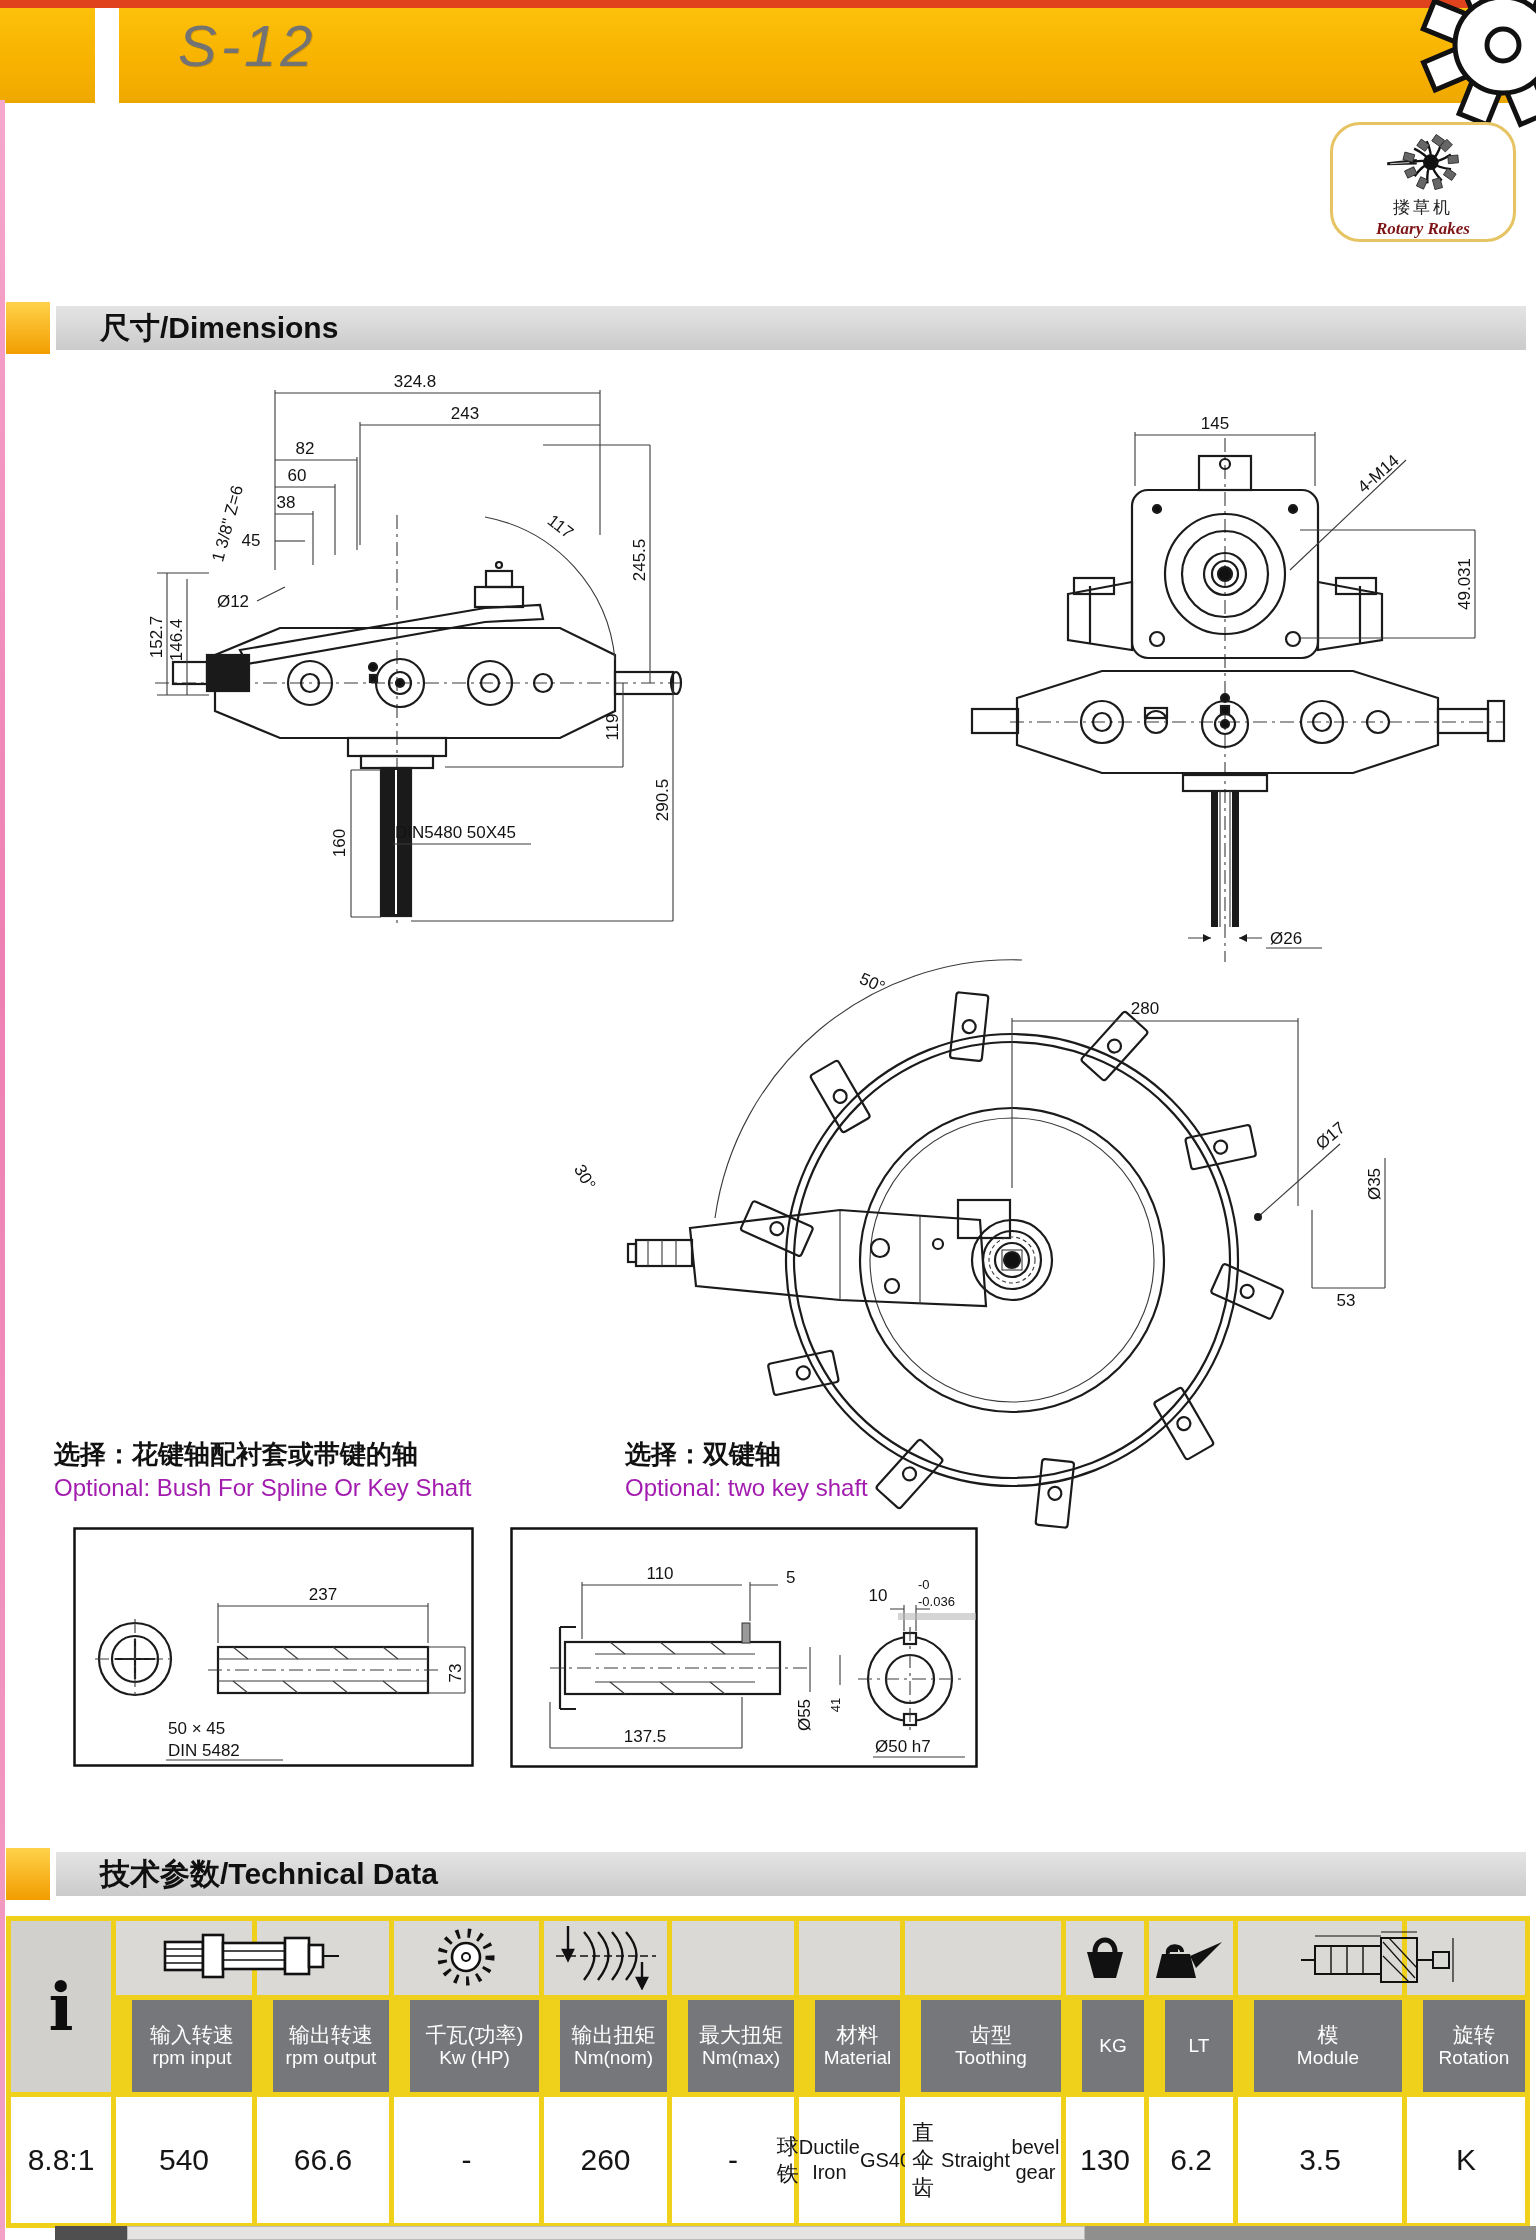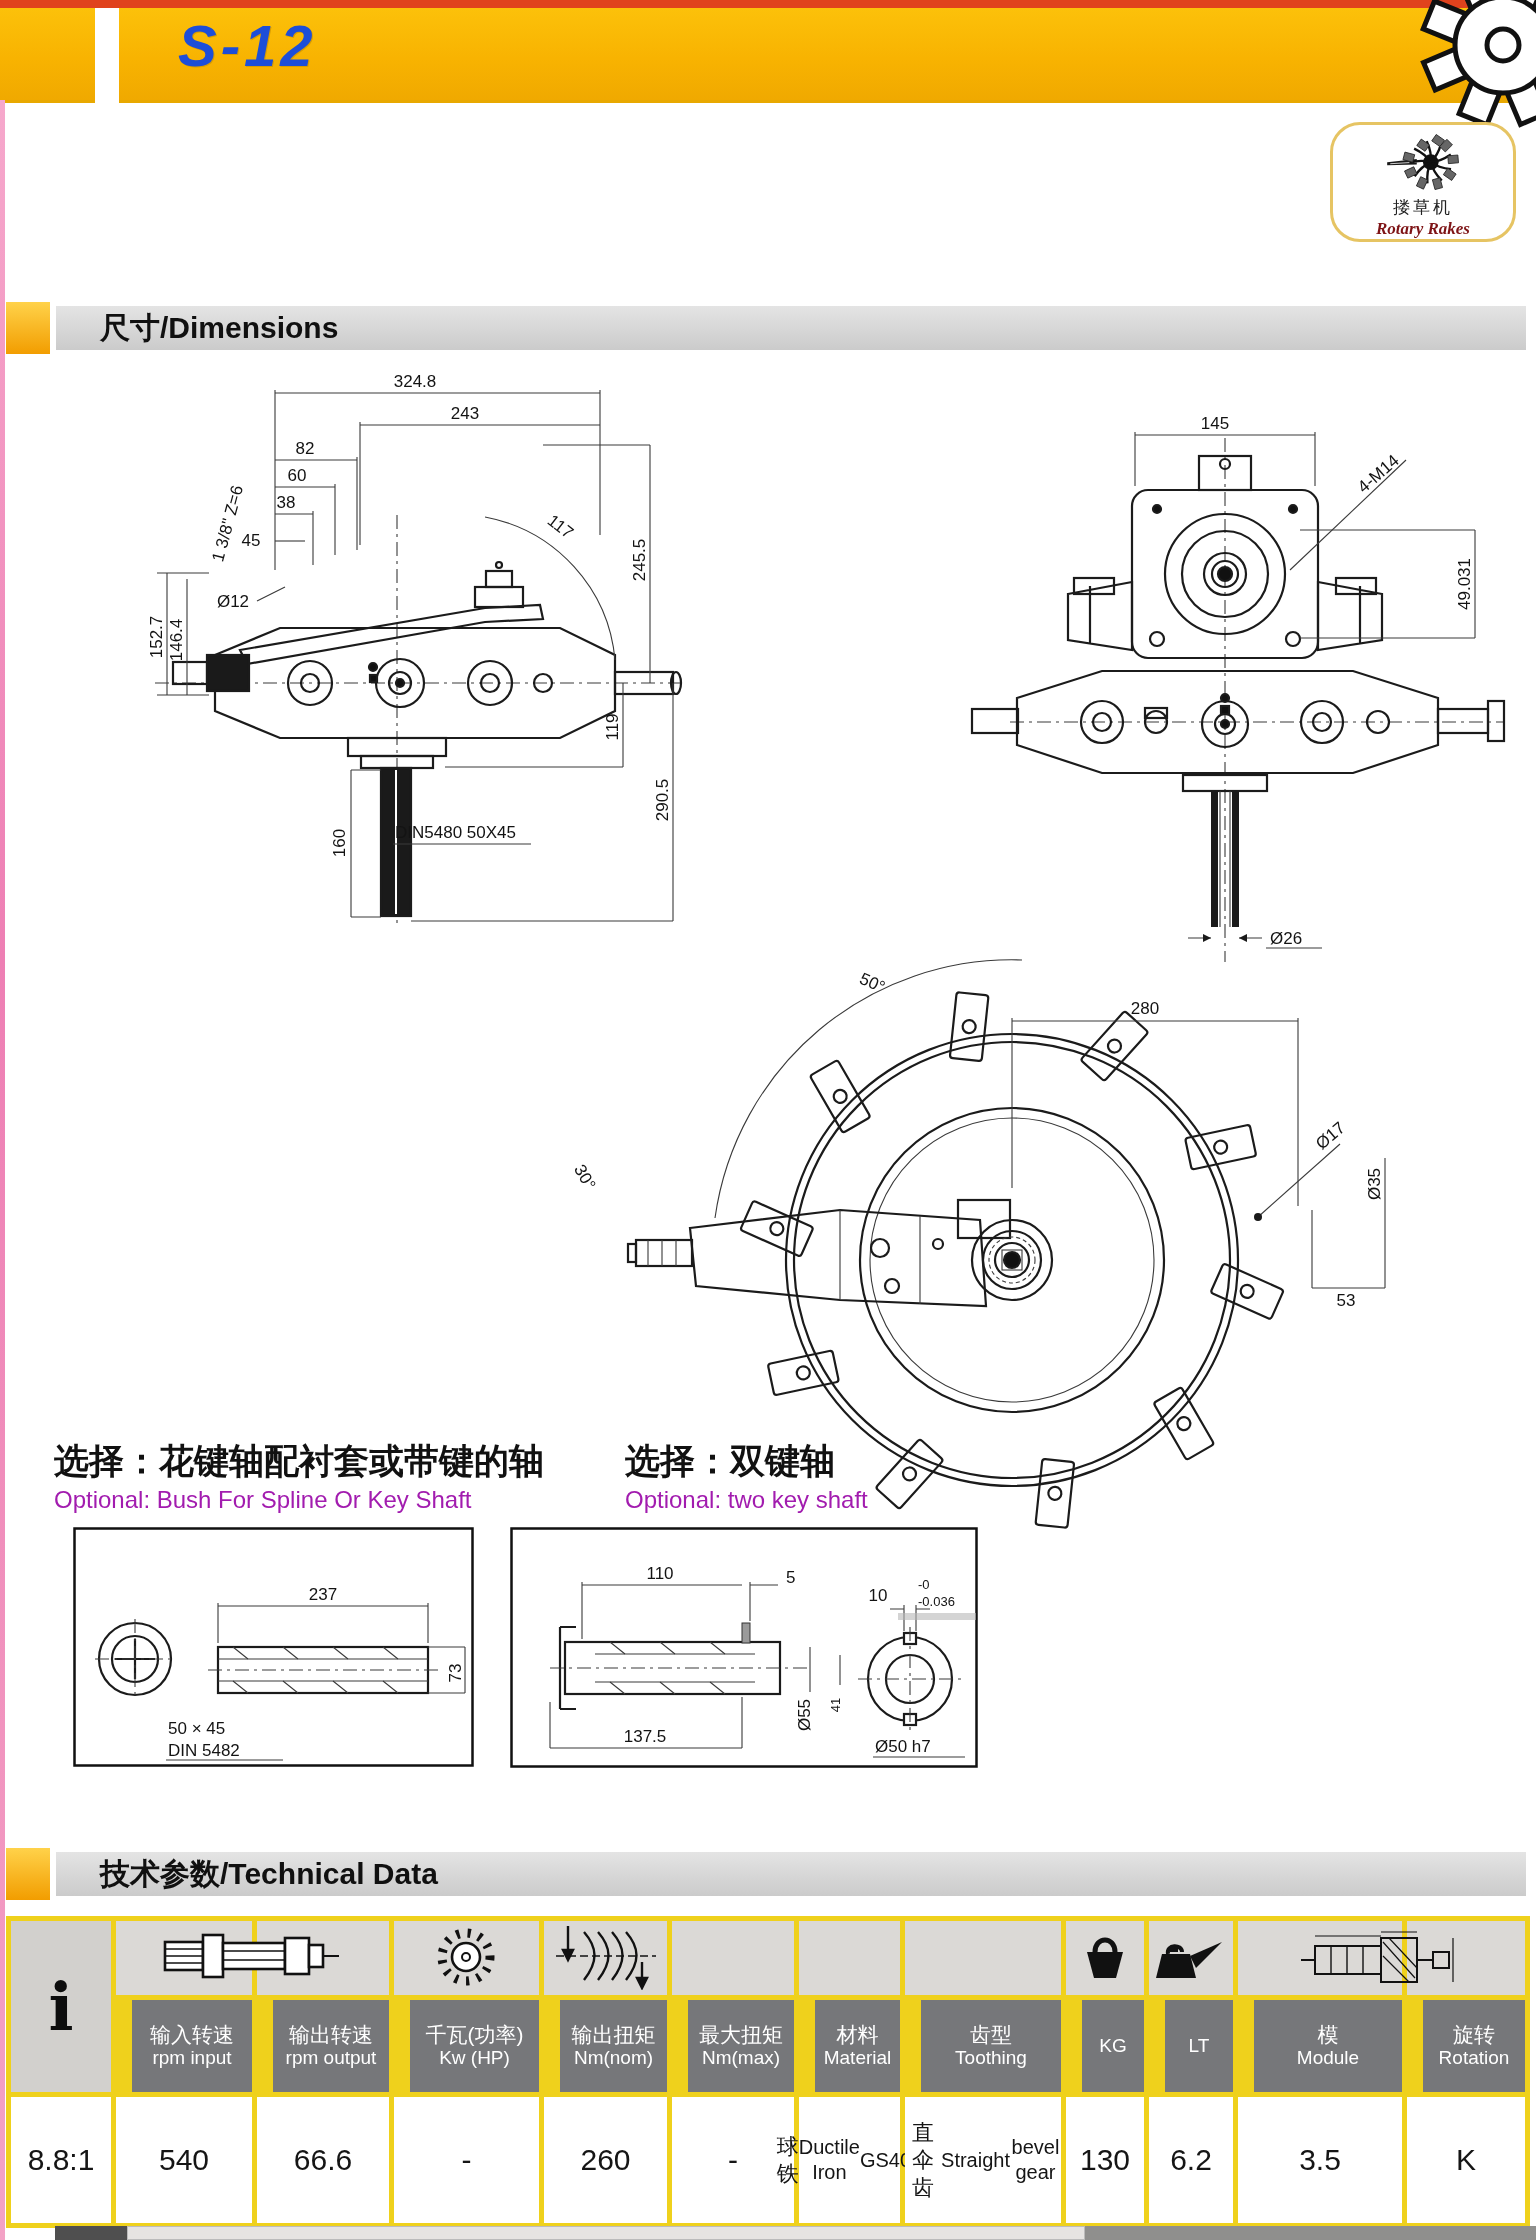--- a/index.html
+++ b/index.html
@@ -4,22 +4,22 @@
 <style>
   html,body{margin:0;padding:0;background:#888;}
   .page{position:relative;width:1536px;height:2240px;background:#fff;overflow:hidden;
         font-family:"Liberation Sans",sans-serif;color:#111;}
   
   .top-red-line{position:absolute;left:0;top:0;width:1536px;height:8px;background:#E0421D;}
   .top-bar{position:absolute;left:0;top:8px;width:1536px;height:92px;
            background:linear-gradient(180deg,#FCC10A 0%,#F8B301 55%,#F0A900 100%);
            border-bottom:3px solid #E8A800;}
   .top-bar .white-gap{position:absolute;left:95px;top:0;width:24px;height:95px;background:#fff;}
-  .model-title{position:absolute;left:178px;top:12px;font-size:58px;font-weight:bold;
-               font-style:italic;color:#1d4ed8;letter-spacing:4px;
+  .model-title{position:absolute;left:178px;top:12px;font-size:58px;font-weight:normal;
+               font-style:italic;color:#737373;letter-spacing:4px;
                text-shadow:1px 1px 0 #d99c00;}
   .pink-edge{position:absolute;left:0;top:100px;width:5px;height:2140px;
              background:linear-gradient(180deg,#F6A8CC,#EE7FB4 40%,#F3A2C6);}
   .gear-svg{position:absolute;left:1408px;top:0;width:128px;height:130px;}
   
   .logo-box{position:absolute;left:1330px;top:122px;width:186px;height:120px;
             border:3px solid #E6C463;border-radius:30px;background:#fff;
             display:flex;flex-direction:column;align-items:center;justify-content:flex-start;
             padding-top:6px;box-sizing:border-box;}
   .logo-cn{font-size:17px;color:#222;letter-spacing:3px;margin-top:-2px;}
@@ -36,21 +36,21 @@
   
   .drawings{position:absolute;left:0;top:360px;width:1536px;height:1480px;margin-left:40px;}
   .drawings svg{position:absolute;}
   svg text{font-family:"Liberation Sans",sans-serif;font-size:17px;fill:#131313;}
   svg text.sm{font-size:13px;}
   .t{stroke:#1b1b1b;stroke-width:2.2;fill:none;}
   .n{stroke:#3a3a3a;stroke-width:1.1;fill:none;}
   .dash{stroke-dasharray:14 5 3 5;}
   .fillb{fill:#1a1a1a;stroke:none;}
   .opt-title{position:absolute;line-height:1.3;}
-  .opt-title .cn{font-size:35px;font-weight:bold;color:#111;}
+  .opt-title .cn{font-size:26px;font-weight:bold;color:#111;}
   .opt-title .en{font-size:24px;color:#a21caf;}
   
   .tech-table{position:absolute;left:6px;top:1916px;width:1524px;box-sizing:border-box;
               display:grid;padding:5px;gap:5px;background:#EFD11C;
               grid-template-columns:100px 136px 132px 145px 123px 122px 101px 156px 78px 84px 164px 118px;
               grid-template-rows:74px 92px 126px;}
   .cell{display:flex;align-items:center;justify-content:center;text-align:center;}
   .ic{background:#DBD9D6;}
   .info-cell{grid-row:1/3;background:#D2D0CD;font-family:"DejaVu Serif",serif;
              font-size:66px;font-weight:bold;color:#0d0d0d;}

